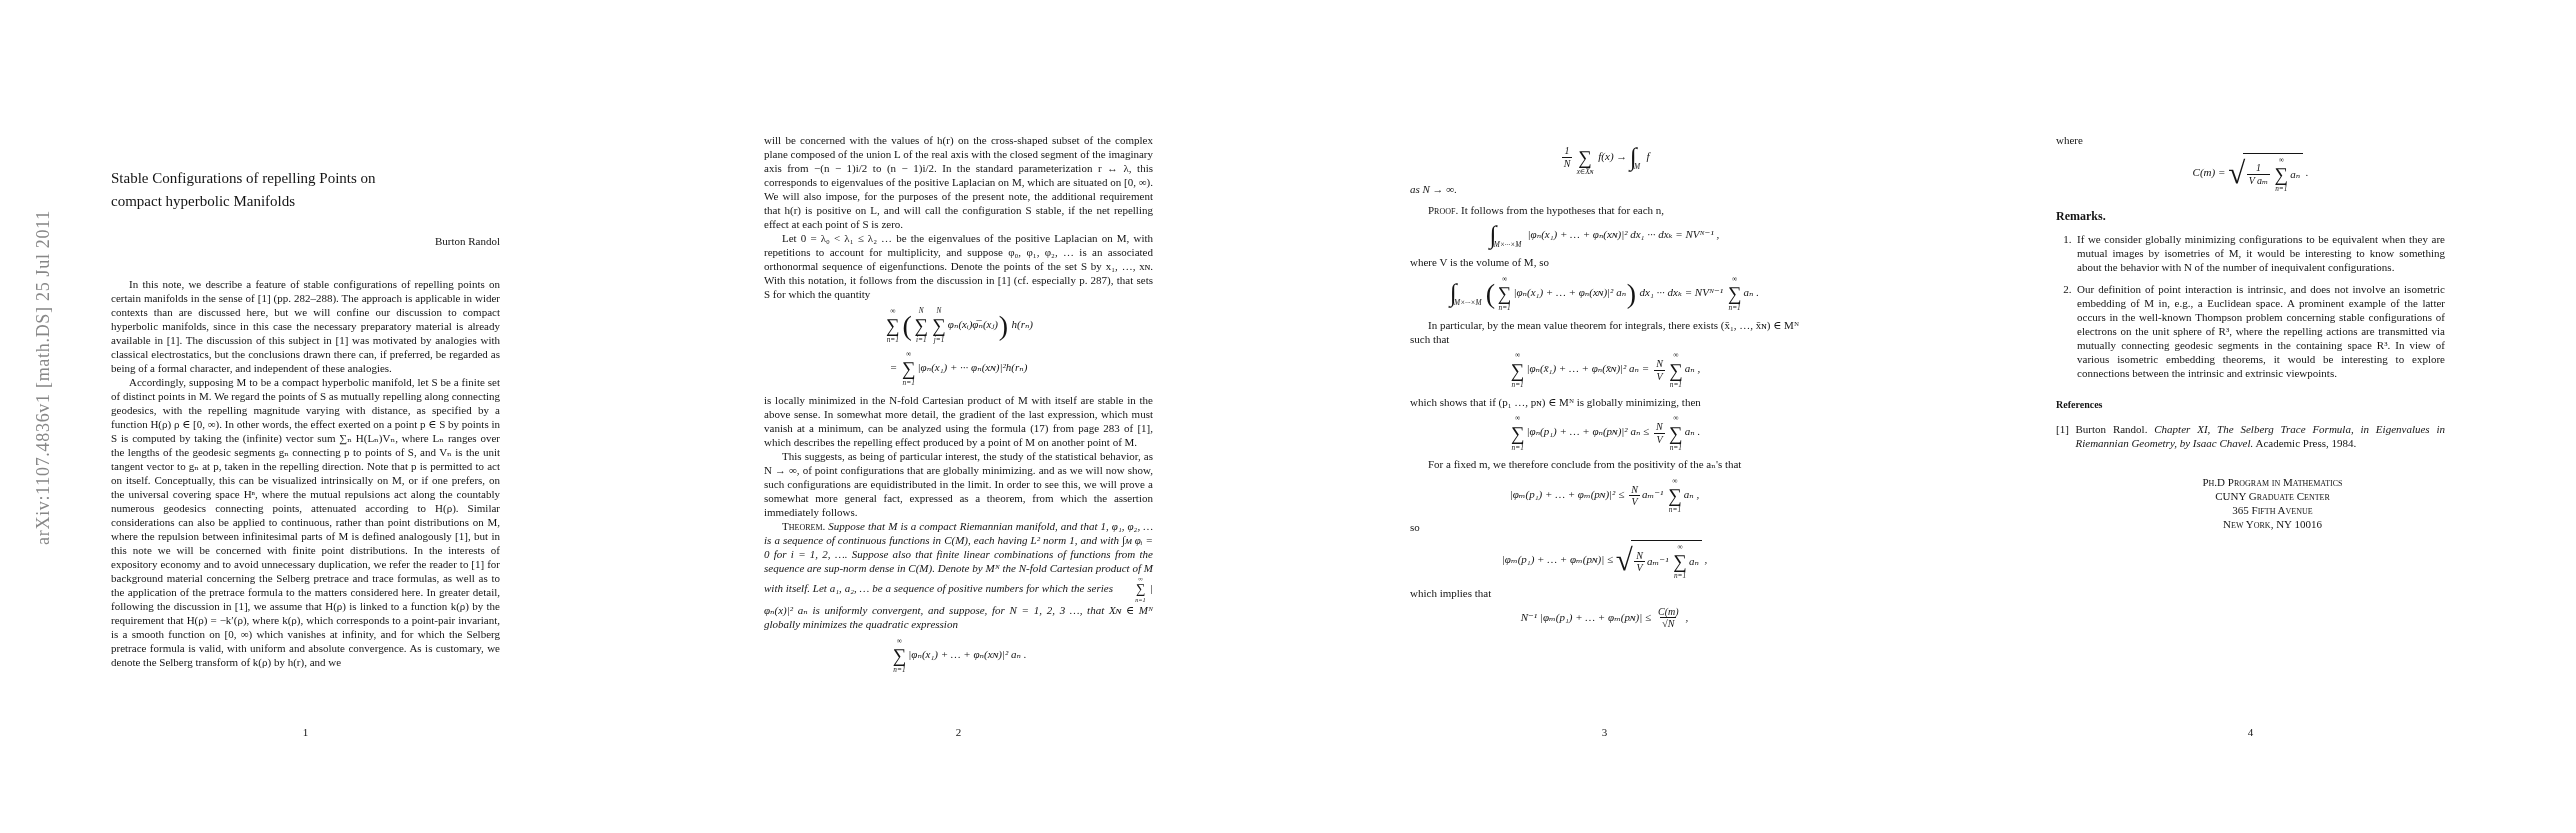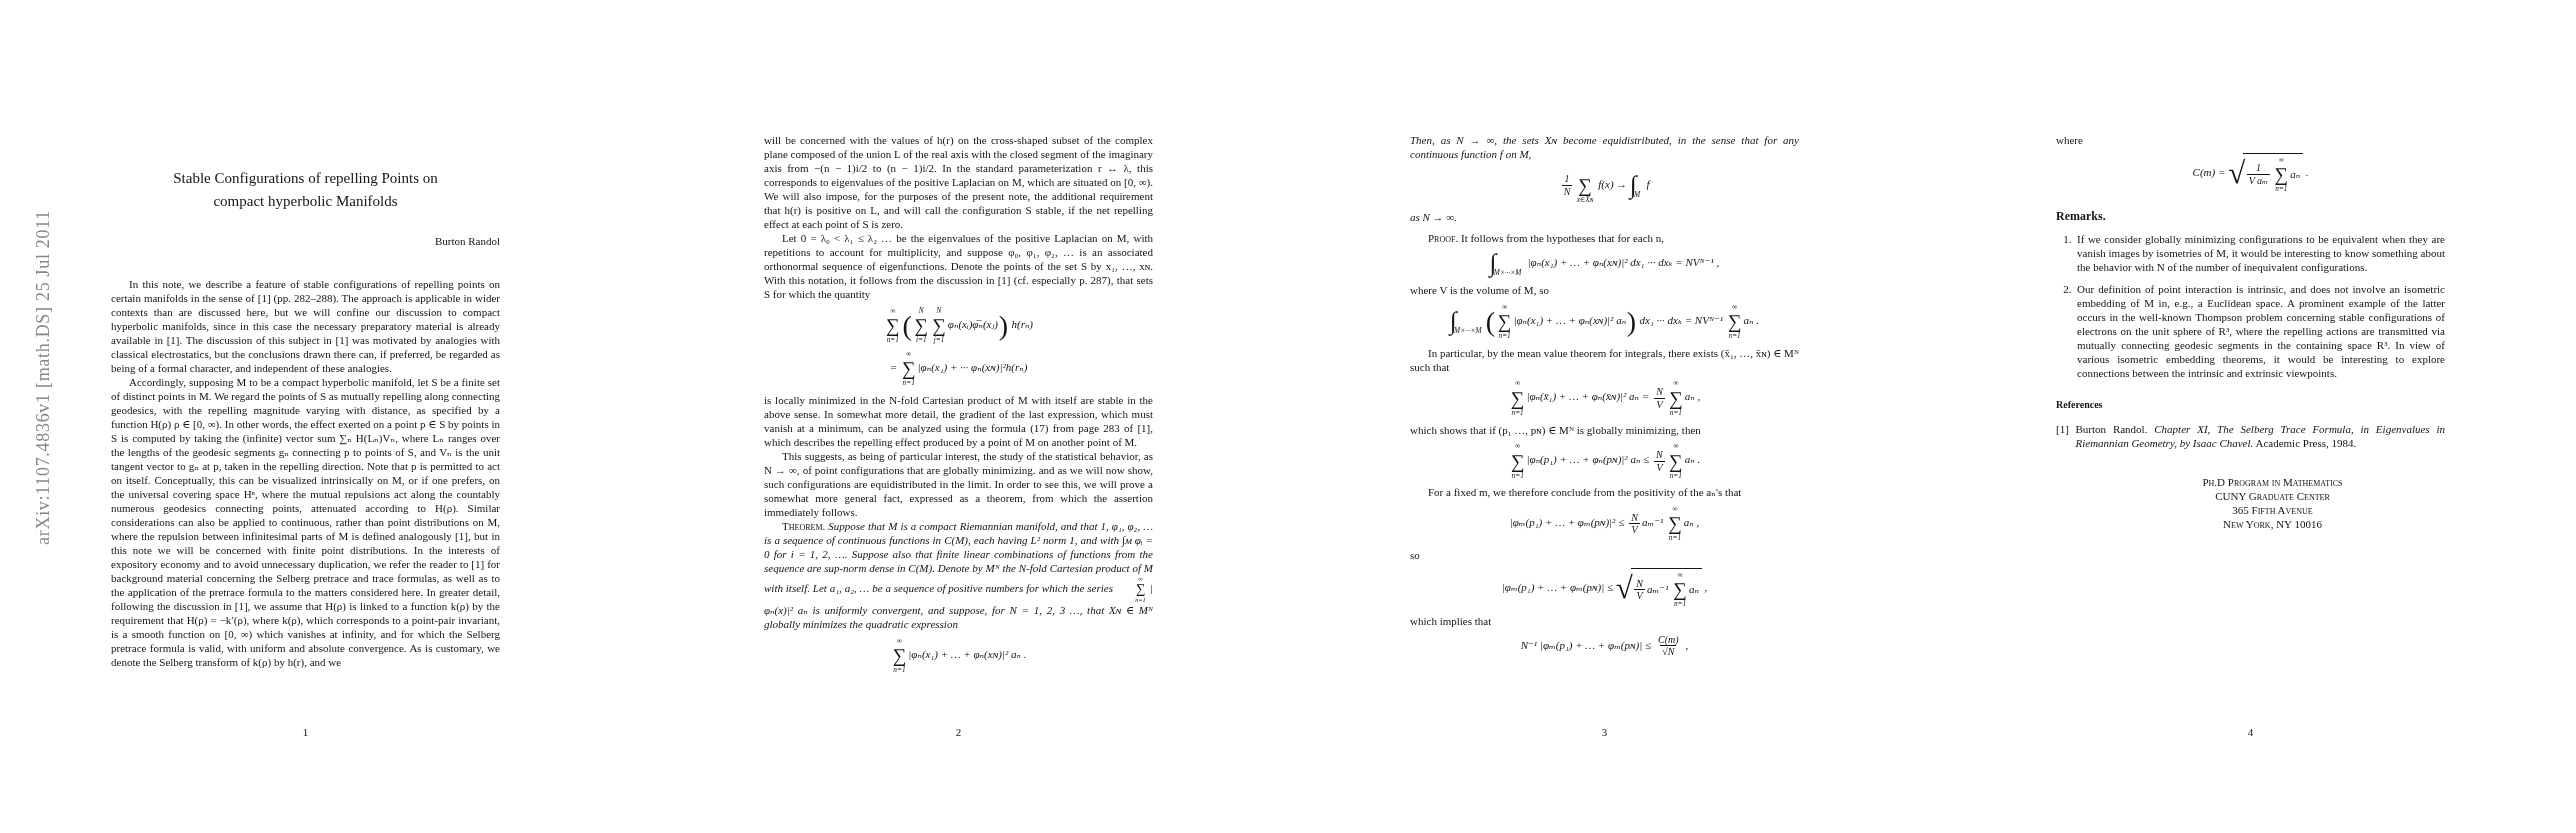--- a/index.html
+++ b/index.html
@@ -9,21 +9,21 @@
     color:#141414;overflow:hidden;
   }
   .page-col{position:absolute;top:0;width:389px;height:834px;
     font-size:11px;line-height:14px;text-align:justify;}
   .col1{left:111px;padding-top:167px;}
   .col2{left:764px;padding-top:133px;}
   .col3{left:1410px;padding-top:133px;}
   .col4{left:2056px;padding-top:133px;}
   p{margin:0;}
   .indent{text-indent:18px;}
-  .title{ text-align:center;font-size:15px;line-height:23px;font-weight:normal;margin:0;}
+  .title{ text-align:left;font-size:15px;line-height:23px;font-weight:normal;margin:0;}
   .author{text-align:right;margin-top:21px;font-size:11px;}
   .gap-top{margin-top:29px;}
   .it{font-style:italic;}
   .sc{font-variant:small-caps;font-style:normal;}
   .formula{text-align:center;font-style:italic;margin:5.6px 0;line-height:1.25;}
   .mtx{white-space:pre-wrap;}
   .stack{display:inline-flex;flex-direction:column;align-items:center;vertical-align:middle;
     line-height:1;font-style:normal;margin:0 2.1px;}
   .stack .lim{font-size:7.3px;font-style:italic;min-height:8.3px;line-height:8.3px;}
   .stack .op{font-size:19px;line-height:21px;}
@@ -102,21 +102,20 @@
         </span></span> <span>|φₙ(x)|² aₙ is uniformly convergent, and suppose, for N = 1, 2, 3 …, that Xɴ ∈ Mᴺ globally minimizes the quadratic expression</span></p>
   <div class="formula"><span class="stack">
         <span class="lim">∞</span>
         <span class="op">∑</span>
         <span class="lim">n=1</span>
       </span><span class="mtx">|φₙ(x₁) + … + φₙ(xɴ)|² aₙ .</span></div>
   <div class="pagenum">2</div>
 </div>
 
 <div class="page-col col3">
-  <p class="it">Then, as N → ∞, the sets Xɴ become equidistributed, in the sense that for any continuous function f on M,</p>
   <div class="formula"><span class="frac">
         <span class="num">1</span>
         <span class="den">N</span>
       </span><span class="stack">
         <span class="lim">&nbsp;</span>
         <span class="op">∑</span>
         <span class="lim">x∈Xɴ</span>
       </span><span class="mtx"> f(x) → </span><span class="intwrap">
         <span class="int-sign">∫</span>
         <span class="int-sub">M</span>
@@ -213,21 +212,21 @@
             <span class="lim">∞</span>
             <span class="op">∑</span>
             <span class="lim">n=1</span>
           </span>
           <span class="mtx">aₙ</span>
         </span>
       </span><span class="mtx"> .</span></div>
   <div class="heading">Remarks.</div>
   <div class="list-item">
     <span class="li-num">1.</span>
-    <span class="li-body">If we consider globally minimizing configurations to be equivalent when they are vanish images by isometries of M, it would be interesting to know something about the behavior with N of the number of inequivalent configurations.</span>
+    <span class="li-body">If we consider globally minimizing configurations to be equivalent when they are mutual images by isometries of M, it would be interesting to know something about the behavior with N of the number of inequivalent configurations.</span>
   </div>
   <div class="list-item">
     <span class="li-num">2.</span>
     <span class="li-body">Our definition of point interaction is intrinsic, and does not involve an isometric embedding of M in, e.g., a Euclidean space. A prominent example of the latter occurs in the well-known Thompson problem concerning stable configurations of electrons on the unit sphere of R³, where the repelling actions are transmitted via mutually connecting geodesic segments in the containing space R³. In view of various isometric embedding theorems, it would be interesting to explore connections between the intrinsic and extrinsic viewpoints.</span>
   </div>
   <div class="refs-heading">References</div>
   <div class="refrow">
     <span class="ref-label">[1]</span>
     <span class="ref-body"><span>Burton Randol. </span><span class="it">Chapter XI, The Selberg Trace Formula, in Eigenvalues in Riemannian Geometry, by Isaac Chavel.</span><span> Academic Press, 1984.</span></span>
   </div>

